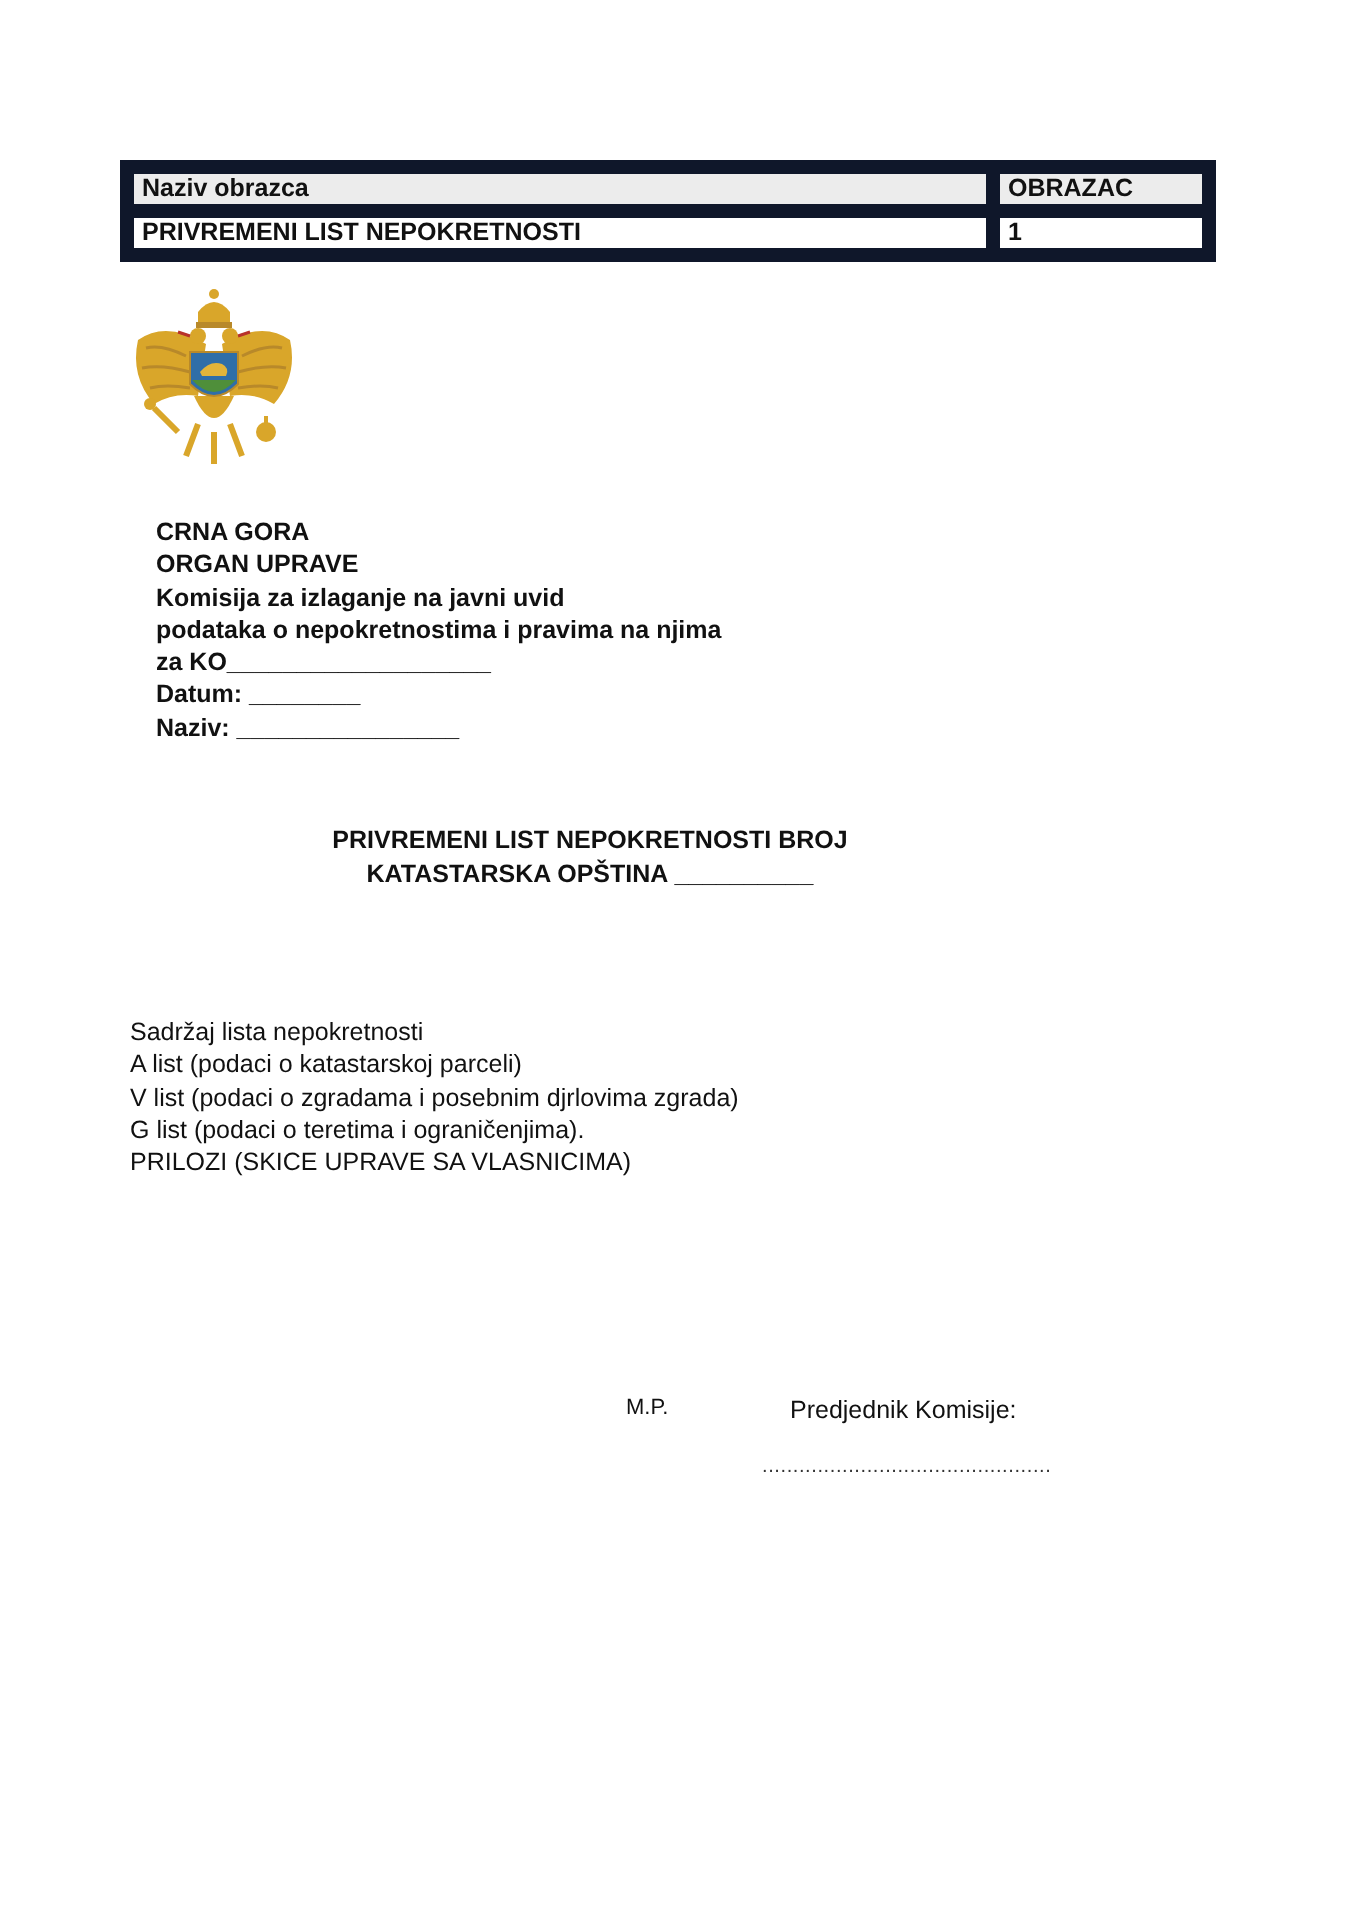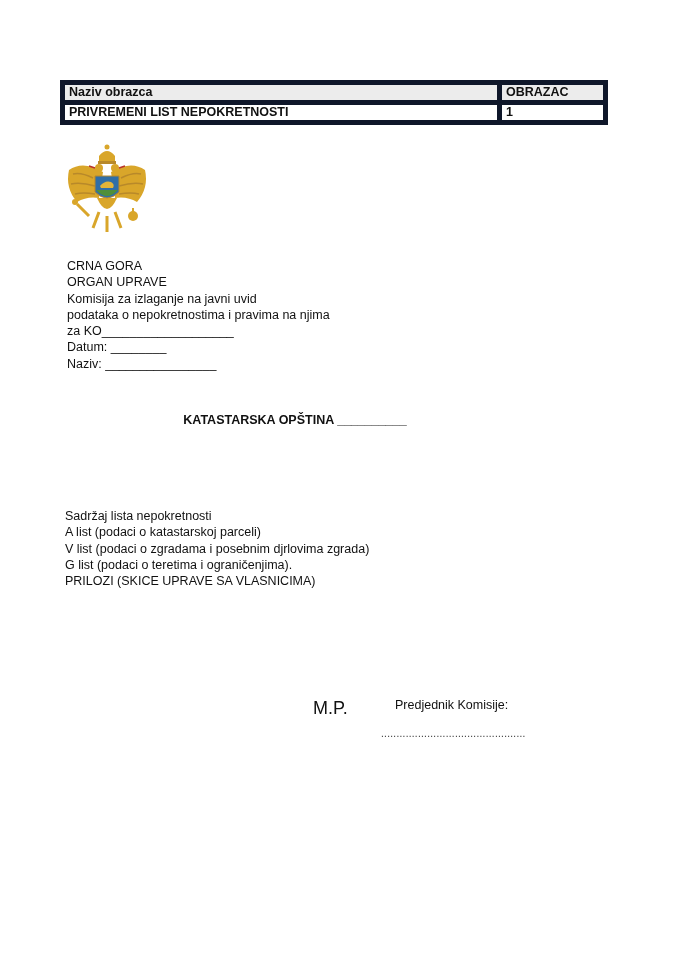--- a/index.html
+++ b/index.html
@@ -5,40 +5,40 @@
   html, body { margin: 0; padding: 0; background: #ffffff; }
   body {
     width: 679px; height: 960px; position: relative; overflow: hidden;
     font-family: "Liberation Sans", sans-serif; color: #111;
   }
   .hdr-table {
     position: absolute; left: 60px; top: 80px; width: 548px;
     border-collapse: collapse; font-size: 12.5px; font-weight: bold;
   }
   .hdr-table td {
-    border: 5px solid #0f172a; padding: 0 4px; height: 15px; line-height: 15px;
+    border: 7px solid #0f172a; padding: 0 4px; height: 15px; line-height: 15px;
   }
   .hdr-table tr.head td { background: #ececec; }
   .hdr-table td.c2 { width: 93px; }
   .coat {
     position: absolute; left: 63px; top: 142px; width: 88px; height: 92px;
   }
   .org {
-    position: absolute; left: 67px; top: 258px; font-size: 12.5px;
-    font-weight: normal; line-height: 16.3px;
+    position: absolute; left: 78px; top: 258px; font-size: 12.5px;
+    font-weight: bold; line-height: 16.3px;
   }
   .org div { white-space: pre; }
   .title {
     position: absolute; left: 140px; top: 412px; width: 310px;
     text-align: center; font-weight: bold; font-size: 12.5px; line-height: 17px;
   }
   .contents {
     position: absolute; left: 65px; top: 508px; font-size: 12.5px; line-height: 16.3px;
   }
-  .mp { position: absolute; left: 313px; top: 698px; font-size: 18px; }
+  .mp { position: absolute; left: 313px; top: 698px; font-size: 11px; }
   .pred { position: absolute; left: 395px; top: 698px; font-size: 12.5px; }
   .sig { position: absolute; left: 381px; top: 728px; font-size: 10px; letter-spacing: 0.3px; color: #333; }
 </style>
 </head>
 <body>
 
 <table class="hdr-table">
   <tbody>
       <tr class="head">
     <td>Naziv obrazca</td>
@@ -85,20 +85,21 @@
   <div>CRNA GORA</div>
   <div>ORGAN UPRAVE</div>
   <div>Komisija za izlaganje na javni uvid</div>
   <div>podataka o nepokretnostima i pravima na njima</div>
   <div>za KO___________________</div>
   <div>Datum: ________</div>
   <div>Naziv: ________________</div>
 </div>
 
 <div class="title">
+  <div>PRIVREMENI LIST NEPOKRETNOSTI BROJ</div>
   <div>KATASTARSKA OPŠTINA __________</div>
 </div>
 
 <div class="contents">
   <div>Sadržaj lista nepokretnosti</div>
   <div>A list (podaci o katastarskoj parceli)</div>
   <div>V list (podaci o zgradama i posebnim djrlovima zgrada)</div>
   <div>G list (podaci o teretima i ograničenjima).</div>
   <div>PRILOZI (SKICE UPRAVE SA VLASNICIMA)</div>
 </div>

